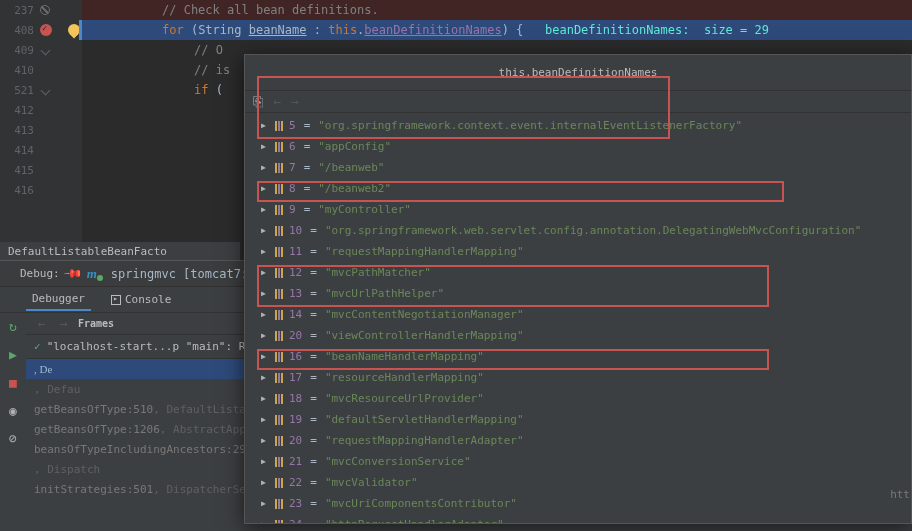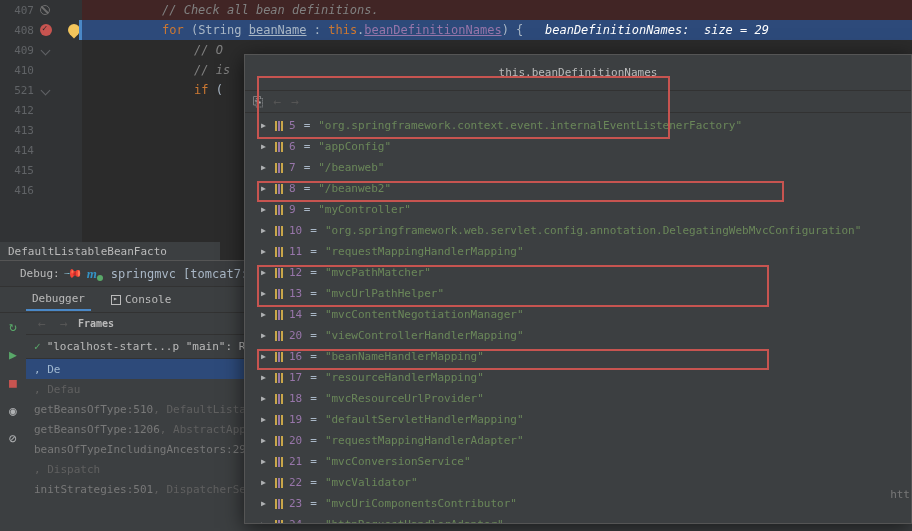--- a/index.html
+++ b/index.html
@@ -16,27 +16,27 @@
 .ic-breakpoint::after { content: '✓'; position: absolute; color: #2b2b2b; font-size: 9px; left: 2px; top: -1px; font-weight: bold; }
 .ic-bulb { width: 12px; height: 12px; background: #f2c55c; border-radius: 50% 50% 50% 0; transform: rotate(-45deg); }
 .ic-fold { width: 7px; height: 7px; border-left: 1px solid #606366; border-bottom: 1px solid #606366; transform: rotate(-45deg); margin-left: 2px; }
 
 .code { position: absolute; left: 82px; top: 0; right: 0; }
 .code-line { height: 20px; display: flex; align-items: center; padding-left: 10px; white-space: pre; }
 .code-line.hl-red { background: rgba(100, 30, 30, 0.4); }
 .code-line.hl-blue { background: #2d4a7a; position: relative; }
 .code-line.hl-blue::before { content: ''; position: absolute; left: -3px; top: 0; width: 3px; height: 100%; background: #4a88c7; }
 .kw { color: #cc7832; }
-.comment { color: #808080; font-style: italic; }
+.comment { color: #808080; }
 .ident { color: #a9b7c6; }
 .field { color: #9876aa; }
 .underline { text-decoration: underline; }
-.inlay { color: #ffffff; font-style: italic; }
-
-.crumb-bar { position: absolute; left: 0; top: 242px; width: 220px; height: 18px; background: #3c3f41; color: #bbbbbb; font-size: 11px; display: flex; align-items: center; padding-left: 8px; }
+.inlay { color: #5eead4; }
+
+.crumb-bar { position: absolute; left: 0; top: 242px; width: 240px; height: 18px; background: #3c3f41; color: #bbbbbb; font-size: 11px; display: flex; align-items: center; padding-left: 8px; }
 
 .debug-panel { position: absolute; left: 0; top: 260px; right: 0; bottom: 0; background: #3c3f41; border-top: 1px solid #555; display: flex; flex-direction: column; }
 .debug-head { height: 26px; background: #3a3c3e; display: flex; align-items: center; padding: 0 8px; gap: 6px; border-bottom: 1px solid #323232; }
 .debug-head-label { color: #bbbbbb; font-size: 11px; padding-left: 12px; }
 .pin-icon { color: #8a8a8a; font-size: 12px; transform: rotate(45deg); }
 .run-config { display: flex; align-items: center; gap: 4px; }
 .m-icon { color: #3592c4; font-weight: bold; font-style: italic; font-family: serif; font-size: 13px; }
 .status-dot { width: 6px; height: 6px; border-radius: 50%; background: #59a869; position: relative; top: 4px; left: -4px; }
 
 .debug-tabs { height: 26px; display: flex; align-items: center; padding-left: 26px; gap: 14px; border-bottom: 1px solid #323232; }
@@ -60,21 +60,21 @@
 .thread-row { height: 24px; display: flex; align-items: center; padding: 0 8px; gap: 6px; border-bottom: 1px solid #323232; font-size: 11px; }
 .thread-row .chk { color: #59a869; font-size: 11px; }
 .thread-row .txt { color: #bbbbbb; overflow: hidden; text-overflow: ellipsis; white-space: nowrap; flex: 1; }
 .dd { color: #afb1b3; font-size: 9px; }
 
 .frame-list { flex: 1; overflow: hidden; }
 .frame-row { height: 20px; display: flex; align-items: center; padding: 0 8px; font-size: 11px; white-space: nowrap; overflow: hidden; }
 .frame-row.sel { background: #2d4a7a; color: #ffffff; }
 .frame-row.dim { color: #787878; }
 .frame-row .rest { color: #606060; }
-.frame-row.sel .rest { color: #a0b8d0; }
+.frame-row.sel .rest { color: #a0b8d0; font-family: Liberation Serif, serif; }
 
 .popup { position: absolute; left: 244px; top: 54px; width: 668px; height: 470px; background: #3c3f41; border: 1px solid #555; box-shadow: 0 4px 20px rgba(0,0,0,0.6); z-index: 50; display: flex; flex-direction: column; }
 .popup-title { height: 36px; display: flex; align-items: center; justify-content: center; color: #bbbbbb; font-size: 11px; border-bottom: 1px solid #323232; }
 .popup-tb { height: 22px; display: flex; align-items: center; padding: 0 8px; gap: 10px; border-bottom: 1px solid #323232; }
 .ptb-btn { color: #afb1b3; font-size: 13px; cursor: pointer; }
 .popup-body { flex: 1; overflow: hidden; padding-top: 2px; }
 
 .var-row { height: 21px; display: flex; align-items: center; padding-left: 16px; gap: 4px; font-size: 11px; position: relative; }
 .expand { width: 10px; color: #afb1b3; font-size: 8px; cursor: pointer; }
 .bars { display: inline-flex; gap: 1px; margin-right: 2px; }
@@ -86,21 +86,21 @@
 .redbox { position: absolute; border: 2px solid #c75450; pointer-events: none; z-index: 5; }
 
 .http-hint { position: absolute; right: 2px; bottom: 30px; color: #787878; font-size: 11px; z-index: 60; }
 </style>
 </head>
 <body>
 
 <div class="editor-area">
   <div class="gutter">
     <div class="gutter-row">
-        <span class="line-num">407</span>
+        <span class="line-num">237</span>
         <span class="gutter-icons">
           <span class="ic-no-entry"></span>
         </span>
       </div>
     <div class="gutter-row">
         <span class="line-num">408</span>
         <span class="gutter-icons">
           <span class="ic-breakpoint"></span>
           <span class="ic-bulb" style="margin-left:14px"></span>
         </span>

